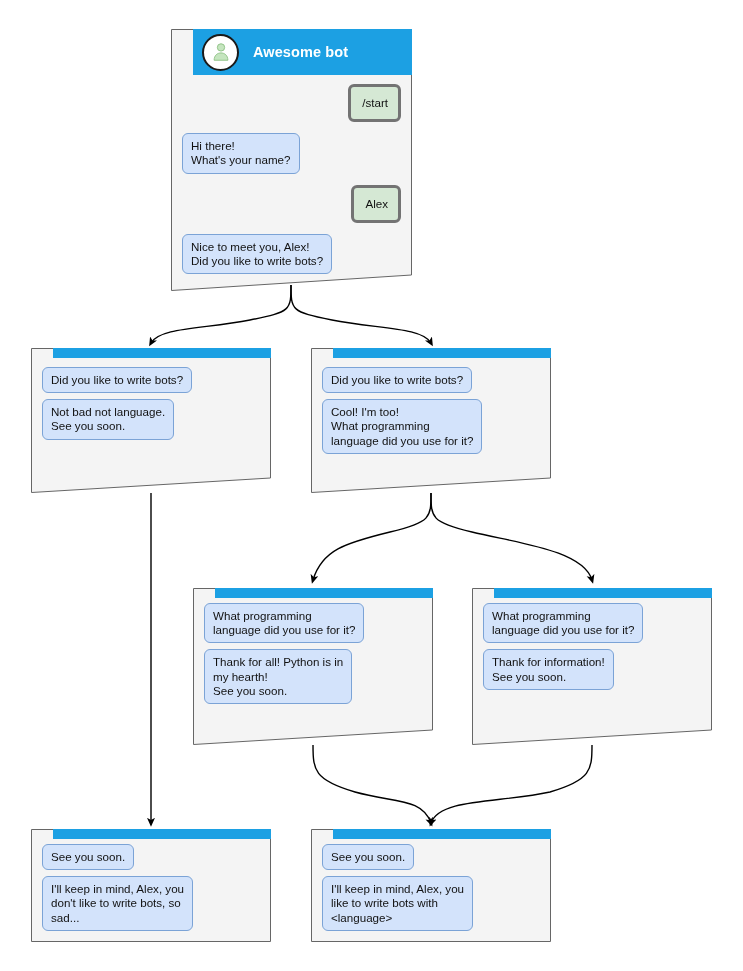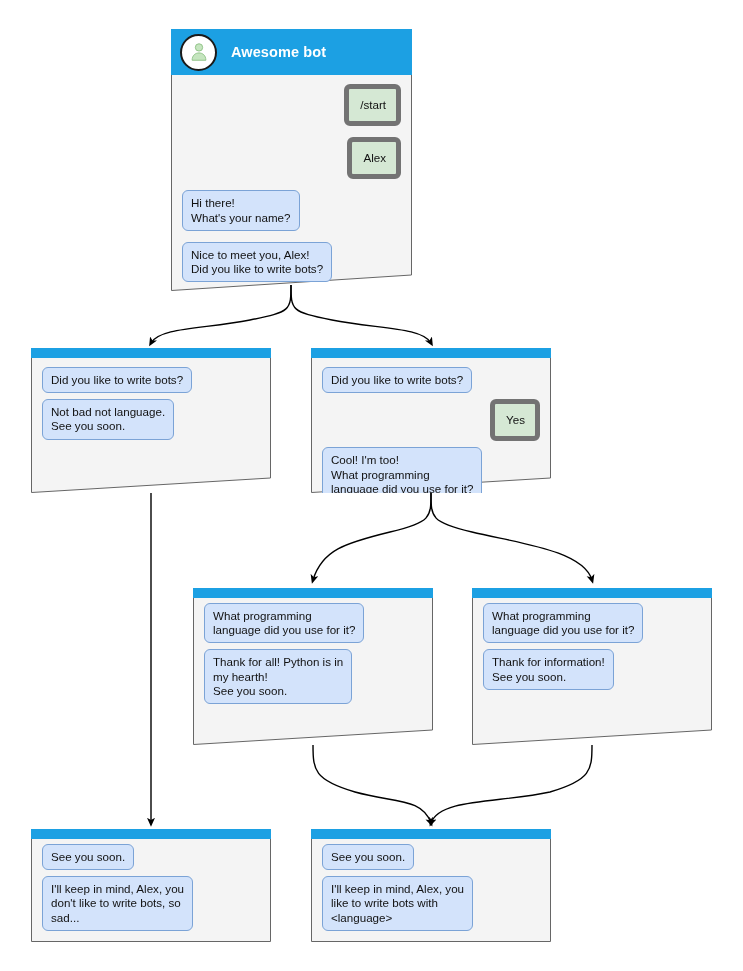--- a/index.html
+++ b/index.html
@@ -49,20 +49,21 @@
     box-sizing: border-box;
     overflow: hidden;
   }
   .chat-header {
     height: 46px;
     background: #1ca0e3;
     display: flex;
     align-items: center;
     padding-left: 9px;
     box-sizing: border-box;
+    margin-left: 22px;
   }
   .chat-header.bare {
     height: 10px;
     padding: 0;
   }
   .avatar {
     width: 37px;
     height: 37px;
     border-radius: 50%;
     background: #ffffff;
@@ -100,21 +101,21 @@
     box-sizing: border-box;
     white-space: pre-line;
     max-width: 86%;
   }
   .bubble.bot {
     background: #d3e3fb;
     border: 1px solid #7ba3d6;
   }
   .bubble.user {
     background: #d5e8d4;
-    border: 5px solid #737373;
+    border: 3px solid #737373;
     text-align: center;
     min-width: 46px;
   }
   .bubble.user-pad {
     padding: 9px 10px 9px 11px;
   }
   .tight { margin-bottom: 6px; }
   .clip-top { margin-top: -4px; }
 </style>
 </head>
@@ -152,26 +153,26 @@
             <circle cx="12" cy="7" r="4" fill="#c5e5bf" stroke="#8cc183" stroke-width="1"></circle>
             <path d="M4.5,21 C4.5,15.8 8,13 12,13 C16,13 19.5,15.8 19.5,21 Z" fill="#c5e5bf" stroke="#8cc183" stroke-width="1"></path>
           </svg>
         </div>
         <div class="bot-title">Awesome bot</div>
       </div>
       <div class="chat-body">
         <div class="msg-row right">
           <div class="bubble user user-pad">/start</div>
         </div>
+        <div class="msg-row left">
+          <div class="bubble bot">Hi there!
+What's your name?</div>
+        </div>
         <div class="msg-row right">
           <div class="bubble user user-pad">Alex</div>
-        </div>
-        <div class="msg-row left">
-          <div class="bubble bot">Hi there!
-What's your name?</div>
         </div>
         <div class="msg-row left">
           <div class="bubble bot">Nice to meet you, Alex!
 Did you like to write bots?</div>
         </div>
       </div>
     </div>
   </div>
 
   <div class="node" style="left:31px; top:348px; width:240px; height:145px;">
@@ -195,23 +196,20 @@
   <div class="node" style="left:311px; top:348px; width:240px; height:145px;">
     <svg class="node-shape" viewBox="0 0 240 145" preserveAspectRatio="none">
       <path d="M0.5,0.5 L239.5,0.5 L239.5,130 L0.5,144.5 Z" fill="#f4f4f4" stroke="#666666" stroke-width="1"></path>
     </svg>
     <div class="node-inner">
       <div class="chat-header bare"></div>
       <div class="chat-body">
         <div class="msg-row left tight">
           <div class="bubble bot">Did you like to write bots?</div>
         </div>
-        <div class="msg-row right tight">
-          <div class="bubble user user-pad">Yes</div>
-        </div>
         <div class="msg-row left">
           <div class="bubble bot">Cool! I'm too!
 What programming
 language did you use for it?</div>
         </div>
       </div>
     </div>
   </div>
 
   <div class="node" style="left:193px; top:588px; width:240px; height:157px;">

